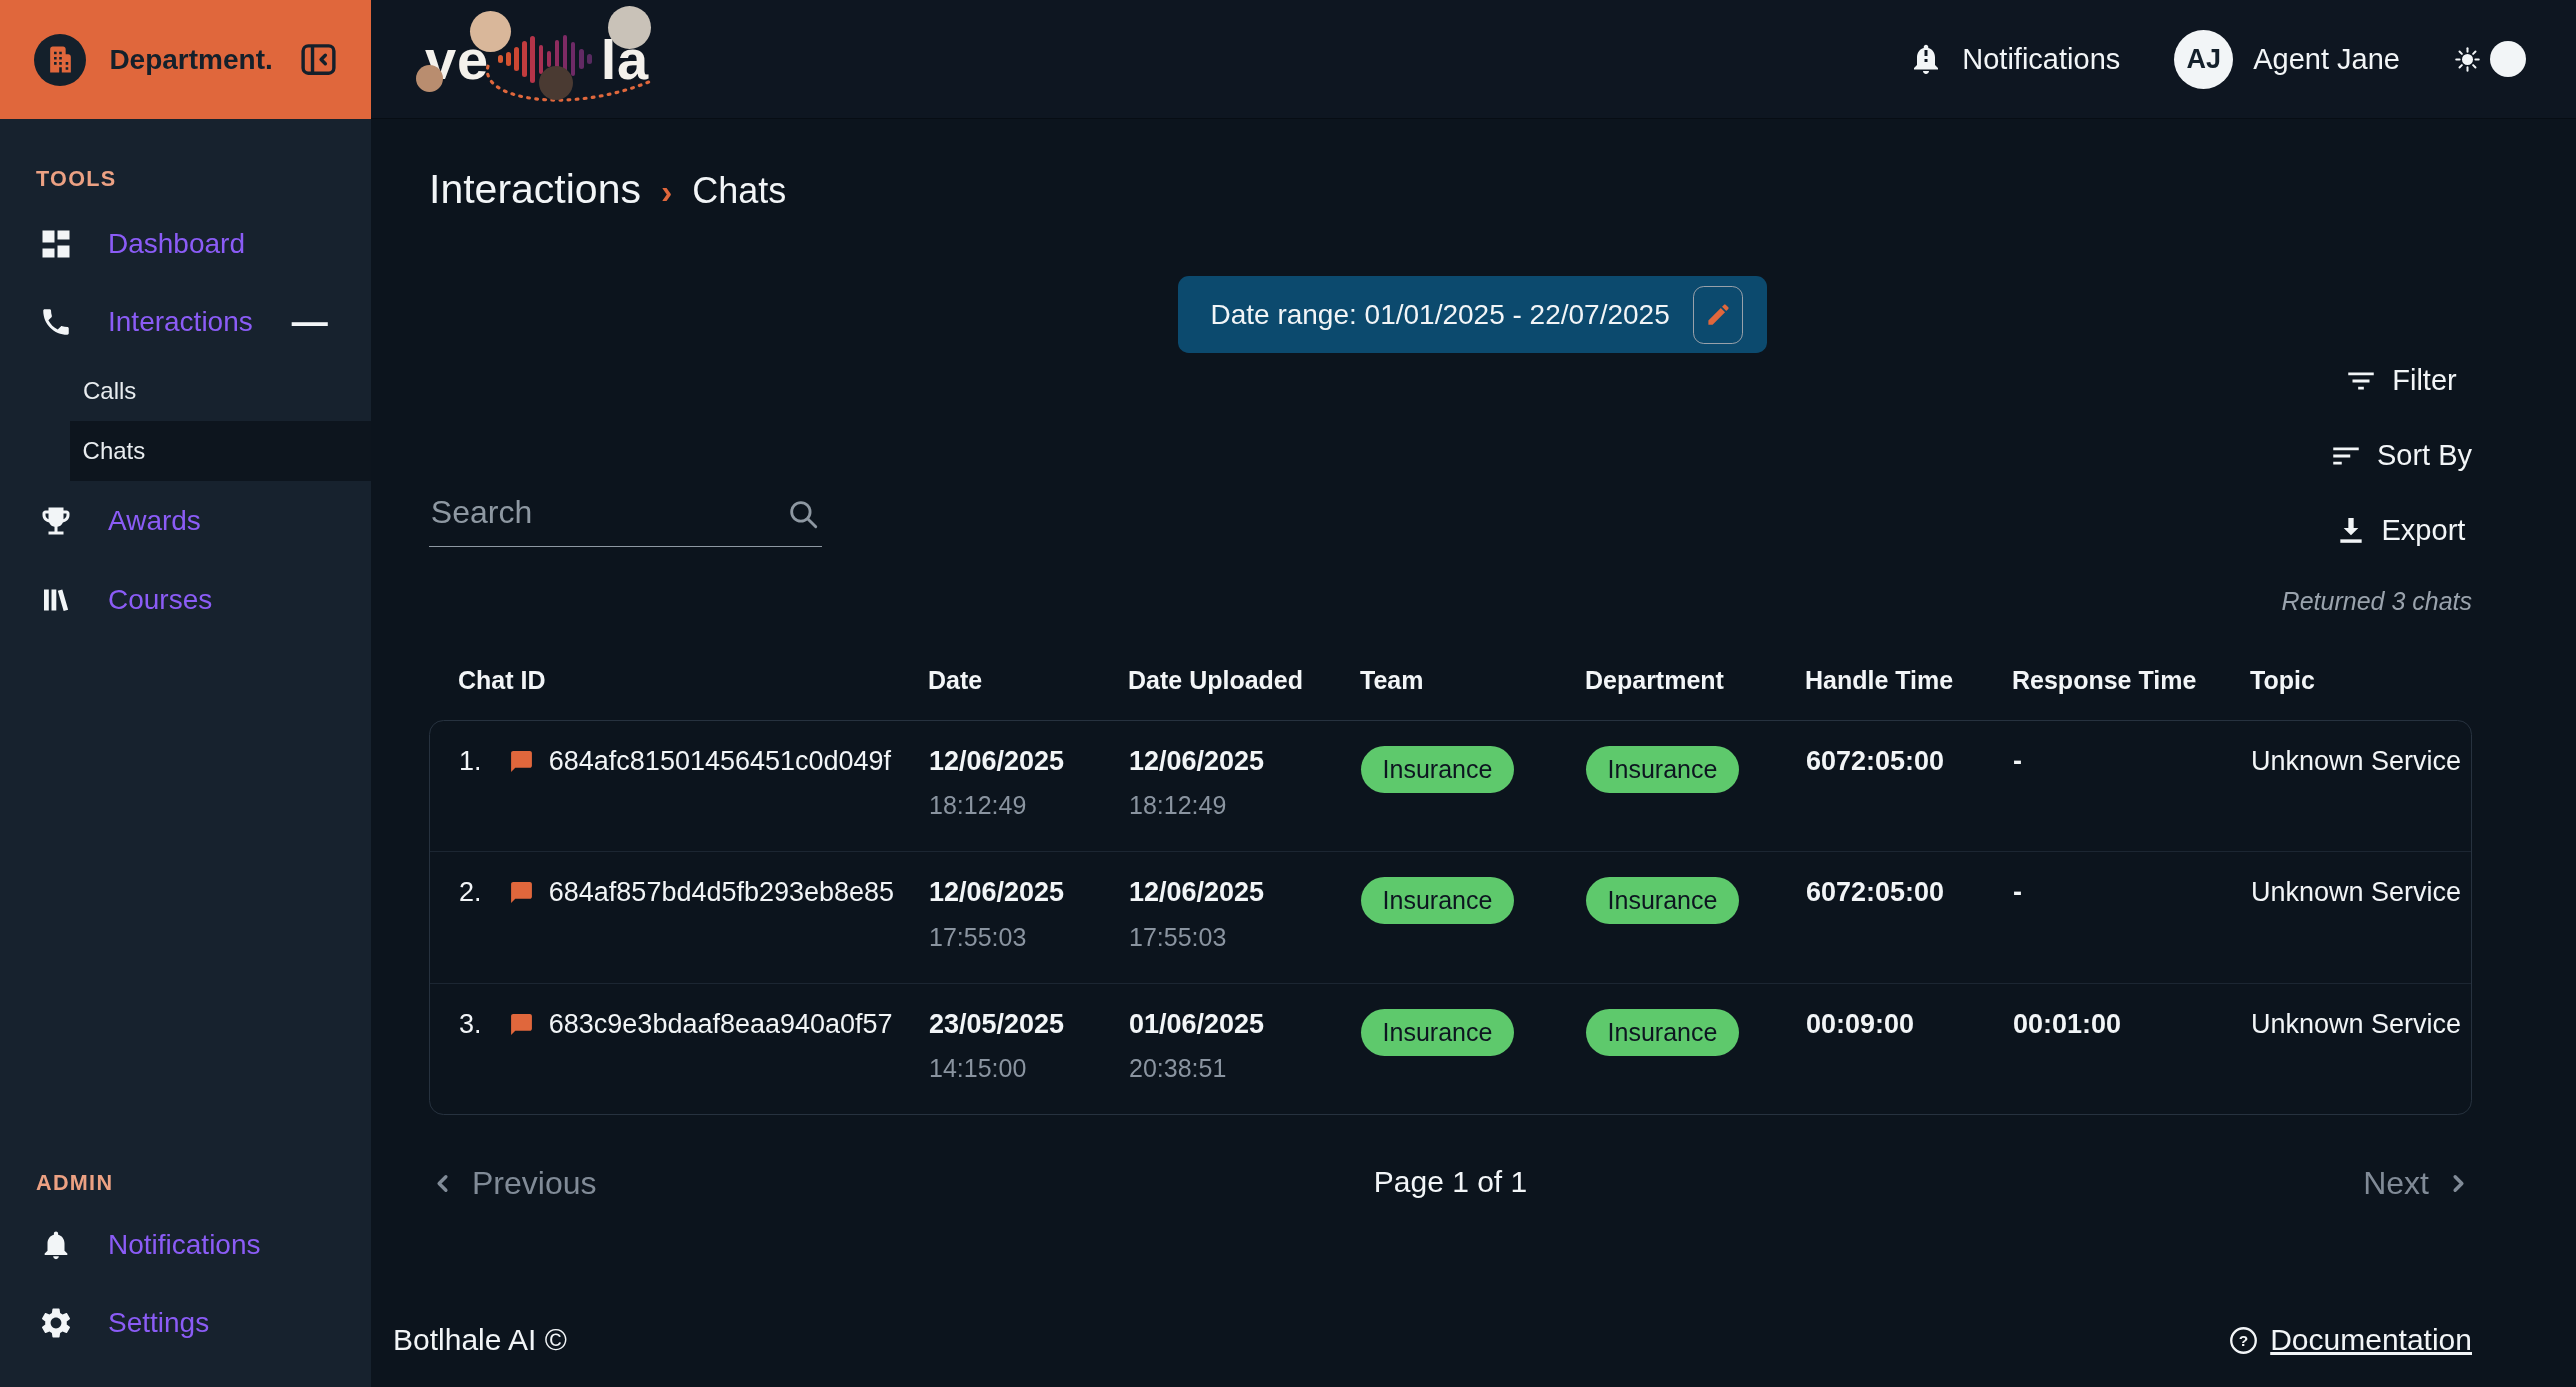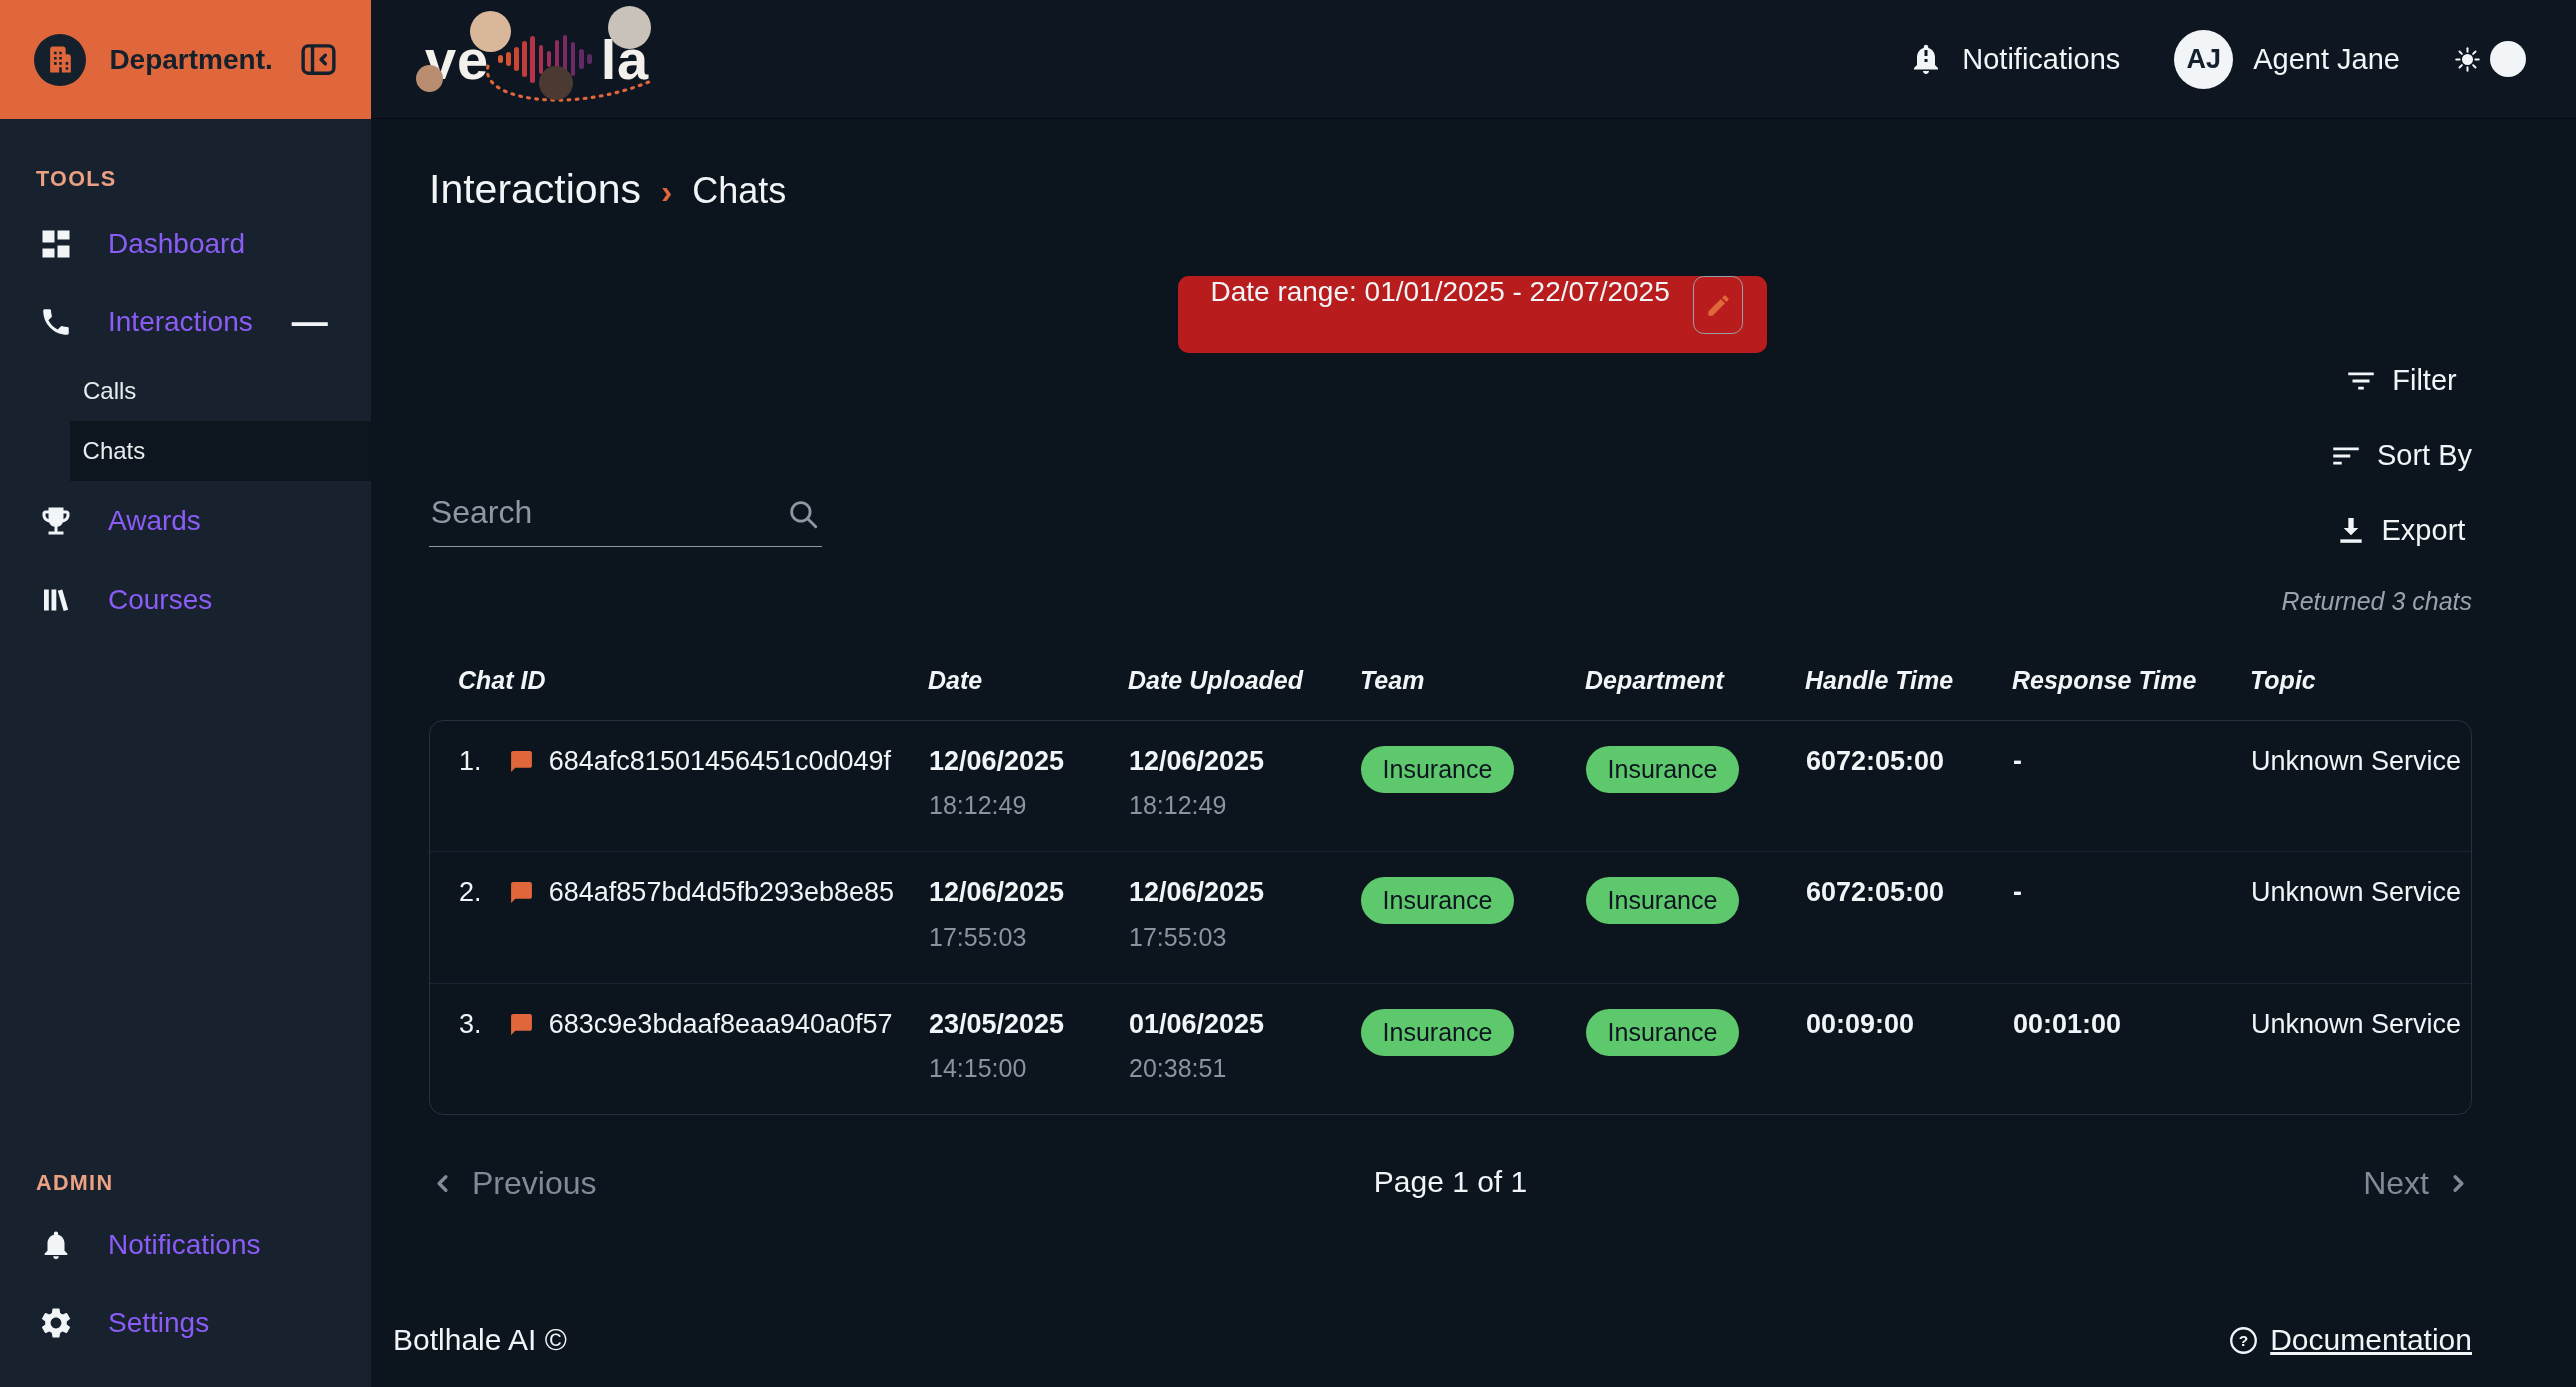--- a/index.html
+++ b/index.html
@@ -47,37 +47,37 @@
   .toggle-knob { width:36px; height:36px; border-radius:50%; background:#f2f5f7; }
 
   
   .content { flex:1; display:flex; flex-direction:column; padding:0 104px 0 58px; overflow:hidden; }
   .breadcrumb { margin-top:47px; display:flex; align-items:baseline; gap:20px; }
   .crumb-parent { font-size:41px; font-weight:500; }
   .crumb-sep { font-size:34px; color:#e0673c; font-weight:700; }
   .crumb-current { font-size:36px; font-weight:500; }
 
   .chip-row { display:flex; justify-content:center; margin-top:63px; }
-  .date-chip { background:#b91c1c; border-radius:10.8px; height:77px; display:flex; gap:23.4px; padding:0 23.4px 0 32px;margin-left:44px; }
+  .date-chip { background:#0c4a6e; border-radius:10.8px; height:77px; display:flex; align-items:center; gap:23.4px; padding:0 23.4px 0 32px;margin-left:44px; }
   .date-chip-label { font-size:28px; color:#f2f5f7; }
   .edit-btn { width:50px; height:58px; border:1.8px solid #99a1aa; border-radius:10.8px; display:flex; align-items:center; justify-content:center; cursor:pointer; background:transparent; }
 
   .controls-row { display:flex; align-items:flex-end; margin-top:10.8px; }
   .search-wrap { position:relative; width:393px; }
   .search-input { width:100%; background:transparent; border:none; border-bottom:1.8px solid #8e98a2; outline:none; font-size:32px; color:#c2410c; padding:9px 50px 14.4px 1.8px; font-family:inherit; }
   .search-input::placeholder { color:#8e98a2; }
   .search-icon { position:absolute; right:1.8px; bottom:16px; }
   .action-btns { margin-left:auto; display:flex; align-items:center; gap:41px;flex-direction:column; }
   .action-btn { display:flex; align-items:center; gap:14.4px; cursor:pointer; background:none; border:none; color:#f2f5f7; font-size:29px; font-family:inherit; }
   .returned-row { display:flex; justify-content:flex-end; margin-top:40px; }
   .returned { font-size:25px; font-style:italic; color:#9aa3ad; }
 
   
   .grid-cols { display:grid; grid-template-columns:499px 200px 232px 225px 220px 207px 238px 1fr; align-items:start; }
-  .thead { margin-top:50px;font-style:italic; }
+  .thead { margin-top:50px; }
   .th { font-size:25px; font-weight:700; color:#f2f5f7; padding-bottom:25px; }
   .th:first-child { padding-left:29px; }
   .tbody { border:1.8px solid #27323f; border-radius:14.4px; overflow:hidden; }
   .trow { padding:25px 0 31px 0; border-bottom:1.8px solid #1c2632; cursor:pointer; }
   .trow:last-child { border-bottom:none; }
   .c-id { display:flex; align-items:center; gap:14.4px; padding-left:29px; font-size:27px; }
   .idx { width:36px; flex:none; }
   .cell-main { font-size:27px; font-weight:700; }
   .cell-sub { font-size:25px; color:#8a94a0; margin-top:14.4px; }
   .pill { display:inline-block; background:#5ec96c; color:#0d1520; font-size:25px; padding:9px 21.6px; border-radius:898px; }

